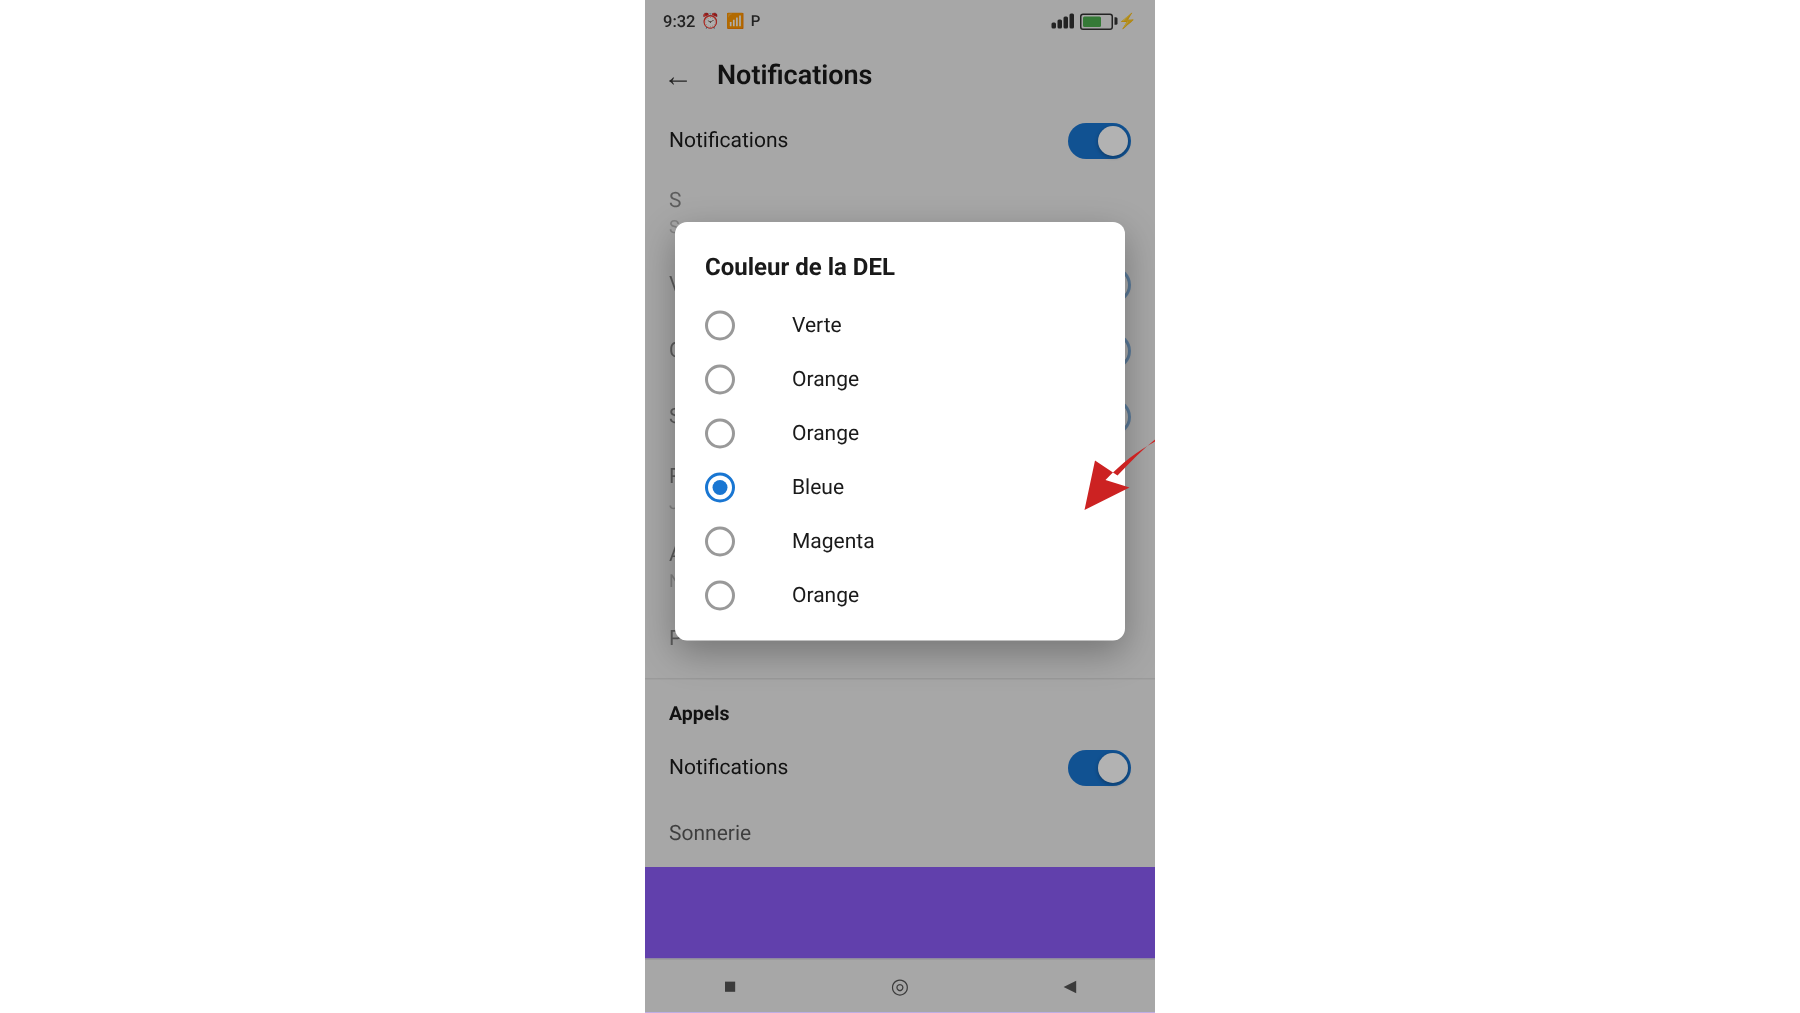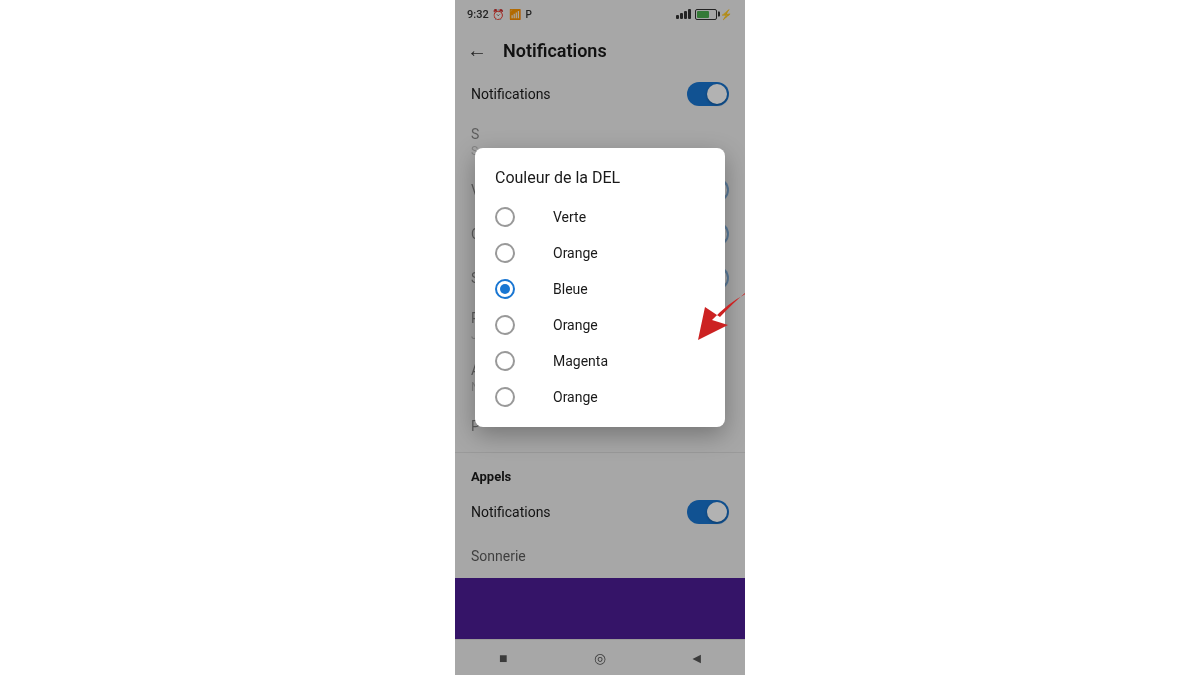--- a/index.html
+++ b/index.html
@@ -7,23 +7,23 @@
       width: 1200px;
       height: 675px;
       background: #ffffff;
       display: flex;
       justify-content: center;
       align-items: center;
       font-family: 'Roboto', Arial, sans-serif;
     }
 
     .phone-container {
-      width: 290px;
+      width: 340px;
       height: 675px;
-      background: #4c1d95;
+      background: #8b5cf6;
       position: relative;
       overflow: hidden;
     }
 
     
     .status-bar {
       background: #f0f0f0;
       height: 28px;
       display: flex;
       align-items: center;
@@ -148,21 +148,21 @@
       right: 20px;
       background: #ffffff;
       border-radius: 8px;
       z-index: 20;
       padding: 20px 0 12px 0;
       box-shadow: 0 8px 24px rgba(0,0,0,0.3);
     }
 
     .dialog-title {
       font-size: 16px;
-      font-weight: 400;
+      font-weight: 700;
       color: #1a1a1a;
       padding: 0 20px 12px 20px;
     }
 
     .radio-option {
       display: flex;
       align-items: center;
       padding: 8px 20px;
       gap: 16px;
       cursor: pointer;
@@ -345,27 +345,27 @@
       <div class="radio-circle"></div>
       <span class="radio-label">Verte</span>
     </div>
 
     <div class="radio-option">
       <div class="radio-circle"></div>
       <span class="radio-label">Orange</span>
     </div>
 
     <div class="radio-option">
+      <div class="radio-circle"></div>
+      <span class="radio-label">Orange</span>
+    </div>
+
+    <div class="radio-option">
       <div class="radio-circle selected"></div>
       <span class="radio-label">Bleue</span>
-    </div>
-
-    <div class="radio-option">
-      <div class="radio-circle"></div>
-      <span class="radio-label">Orange</span>
     </div>
 
 
     <div class="radio-option">
       <div class="radio-circle"></div>
       <span class="radio-label">Magenta</span>
     </div>
 
     <div class="radio-option">
       <div class="radio-circle"></div>

